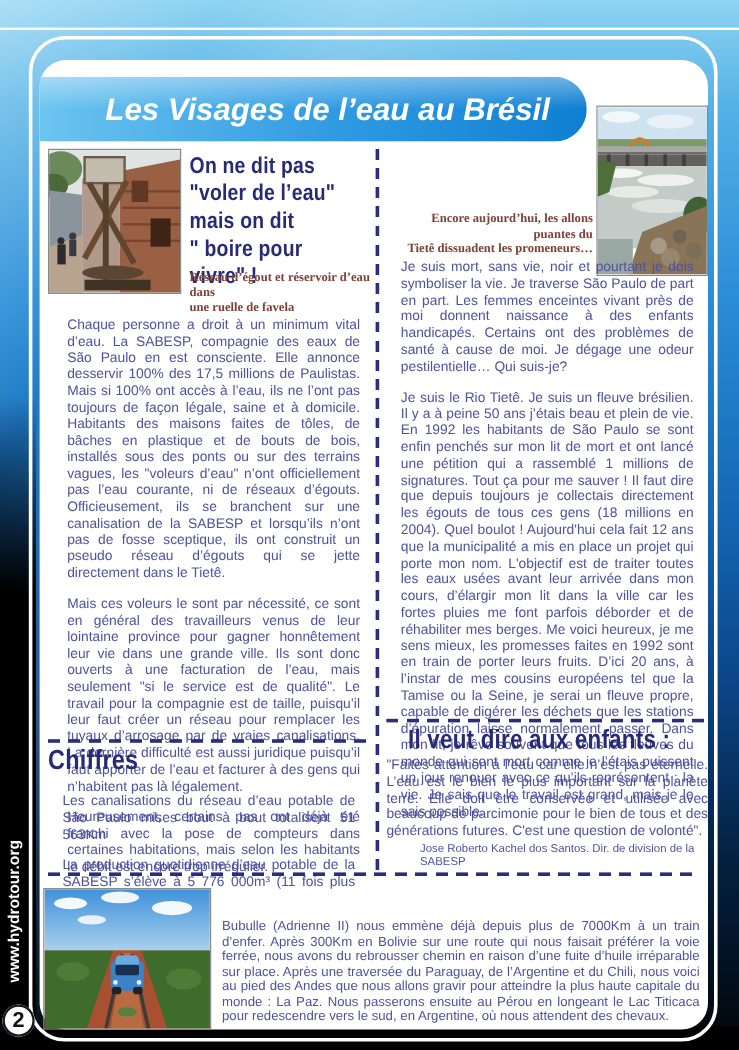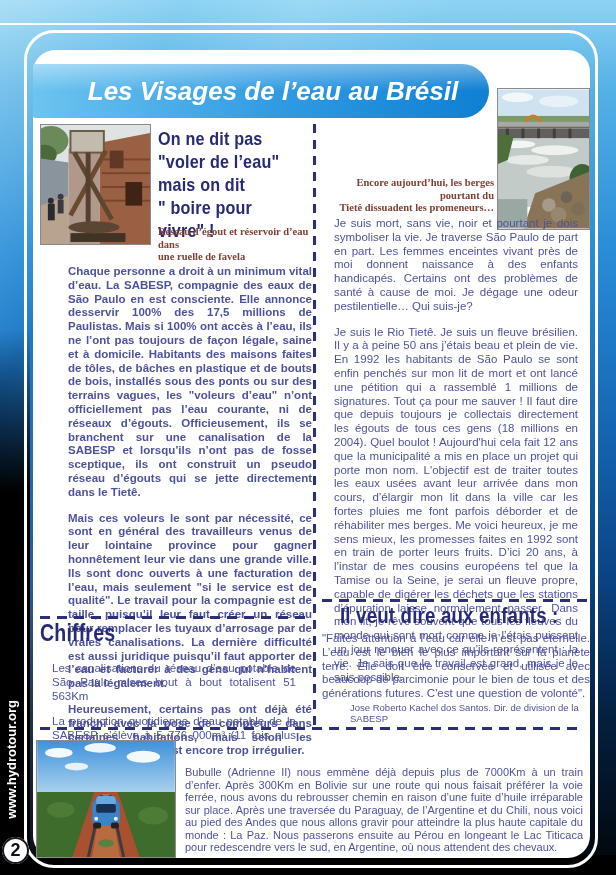--- a/index.html
+++ b/index.html
@@ -113,40 +113,40 @@
   <div class="abs" style="left:158px;top:127px;width:156px;">
     <span class="cond" style="font-size:19px;line-height:23px;">On ne dit pas
 "voler de l’eau"
 mais on dit
 " boire pour vivre" !</span>
   </div>
 
   <div class="abs caption" style="left:158px;top:226px;width:156px;">Réseau d’égout et réservoir d’eau dans
 une ruelle de favela</div>
 
-  <div class="abs body-text" style="left:56px;top:253px;width:268px;font-weight:bold;">
+  <div class="abs body-text" style="left:44px;top:253px;width:268px;">
     <p>Chaque personne a droit à un minimum vital d’eau. La SABESP, compagnie des eaux de São Paulo en est consciente. Elle annonce desservir 100% des 17,5 millions de Paulistas. Mais si 100% ont accès à l’eau, ils ne l’ont pas toujours de façon légale, saine et à domicile. Habitants des maisons faites de tôles, de bâches en plastique et de bouts de bois, installés sous des ponts ou sur des terrains vagues, les "voleurs d’eau" n’ont officiellement pas l’eau courante, ni de réseaux d’égouts. Officieusement, ils se branchent sur une canalisation de la SABESP et lorsqu’ils n’ont pas de fosse sceptique, ils ont construit un pseudo réseau d’égouts qui se jette directement dans le Tietê.</p>
     <p>Mais ces voleurs le sont par nécessité, ce sont en général des travailleurs venus de leur lointaine province pour gagner honnêtement leur vie dans une grande ville. Ils sont donc ouverts à une facturation de l’eau, mais seulement "si le service est de qualité". Le travail pour la compagnie est de taille, puisqu’il leur faut créer un réseau pour remplacer les tuyaux d’arrosage par de vraies canalisations. La dernière difficulté est aussi juridique puisqu’il faut apporter de l’eau et facturer à des gens qui n’habitent pas là légalement.</p>
     <p>Heureusement, certains pas ont déjà été franchi avec la pose de compteurs dans certaines habitations, mais selon les habitants le débit est encore trop irrégulier.</p>
   </div>
 
   <div class="abs hdash" style="left:40px;top:616px;width:268px;"></div>
 
   <div class="abs" style="left:40px;top:620px;">
     <span class="cond" style="font-size:23px;line-height:26px;">Chiffres</span>
   </div>
   <div class="abs body-text" style="left:40px;top:650px;width:268px;">
     <p>Les canalisations du réseau d’eau potable de São Paulo mises bout à bout totalisent 51 563Km</p>
     <p>La production quotidienne d’eau potable de la SABESP s’élève à 5 776 000m³ (11 fois plus qu’à Paris).</p>
   </div>
 
   <div class="abs vdash" style="left:313px;top:124px;height:604px;"></div>
 
 
-  <div class="abs caption" style="left:322px;top:177px;width:172px;text-align:right;">Encore aujourd’hui, les berges pourtant du
+  <div class="abs caption" style="left:322px;top:177px;width:172px;text-align:right;">Encore aujourd’hui, les allons puantes du
 Tietê dissuadent les promeneurs…</div>
 
   <div class="abs body-text" style="left:322px;top:205px;width:268px;">
     <p>Je suis mort, sans vie, noir et pourtant je dois symboliser la vie. Je traverse São Paulo de part en part. Les femmes enceintes vivant près de moi donnent naissance à des enfants handicapés. Certains ont des problèmes de santé à cause de moi. Je dégage une odeur pestilentielle… Qui suis-je?</p>
     <p>Je suis le Rio Tietê. Je suis un fleuve brésilien. Il y a à peine 50 ans j’étais beau et plein de vie. En 1992 les habitants de São Paulo se sont enfin penchés sur mon lit de mort et ont lancé une pétition qui a rassemblé 1 millions de signatures. Tout ça pour me sauver ! Il faut dire que depuis toujours je collectais directement les égouts de tous ces gens (18 millions en 2004). Quel boulot ! Aujourd'hui cela fait 12 ans que la municipalité a mis en place un projet qui porte mon nom. L'objectif est de traiter toutes les eaux usées avant leur arrivée dans mon cours, d’élargir mon lit dans la ville car les fortes pluies me font parfois déborder et de réhabiliter mes berges. Me voici heureux, je me sens mieux, les promesses faites en 1992 sont en train de porter leurs fruits. D’ici 20 ans, à l’instar de mes cousins européens tel que la Tamise ou la Seine, je serai un fleuve propre, capable de digérer les déchets que les stations d’épuration laisse normalement passer. Dans mon lit, je rêve souvent que tous les fleuves du monde qui sont mort comme je l’étais puissent un jour renouer avec ce qu’ils représentent : la vie. Je sais que le travail est grand, mais je le sais possible.</p>
   </div>
 
   <div class="abs hdash" style="left:322px;top:599px;width:268px;"></div>
 
   <div class="abs" style="left:340px;top:603px;">

